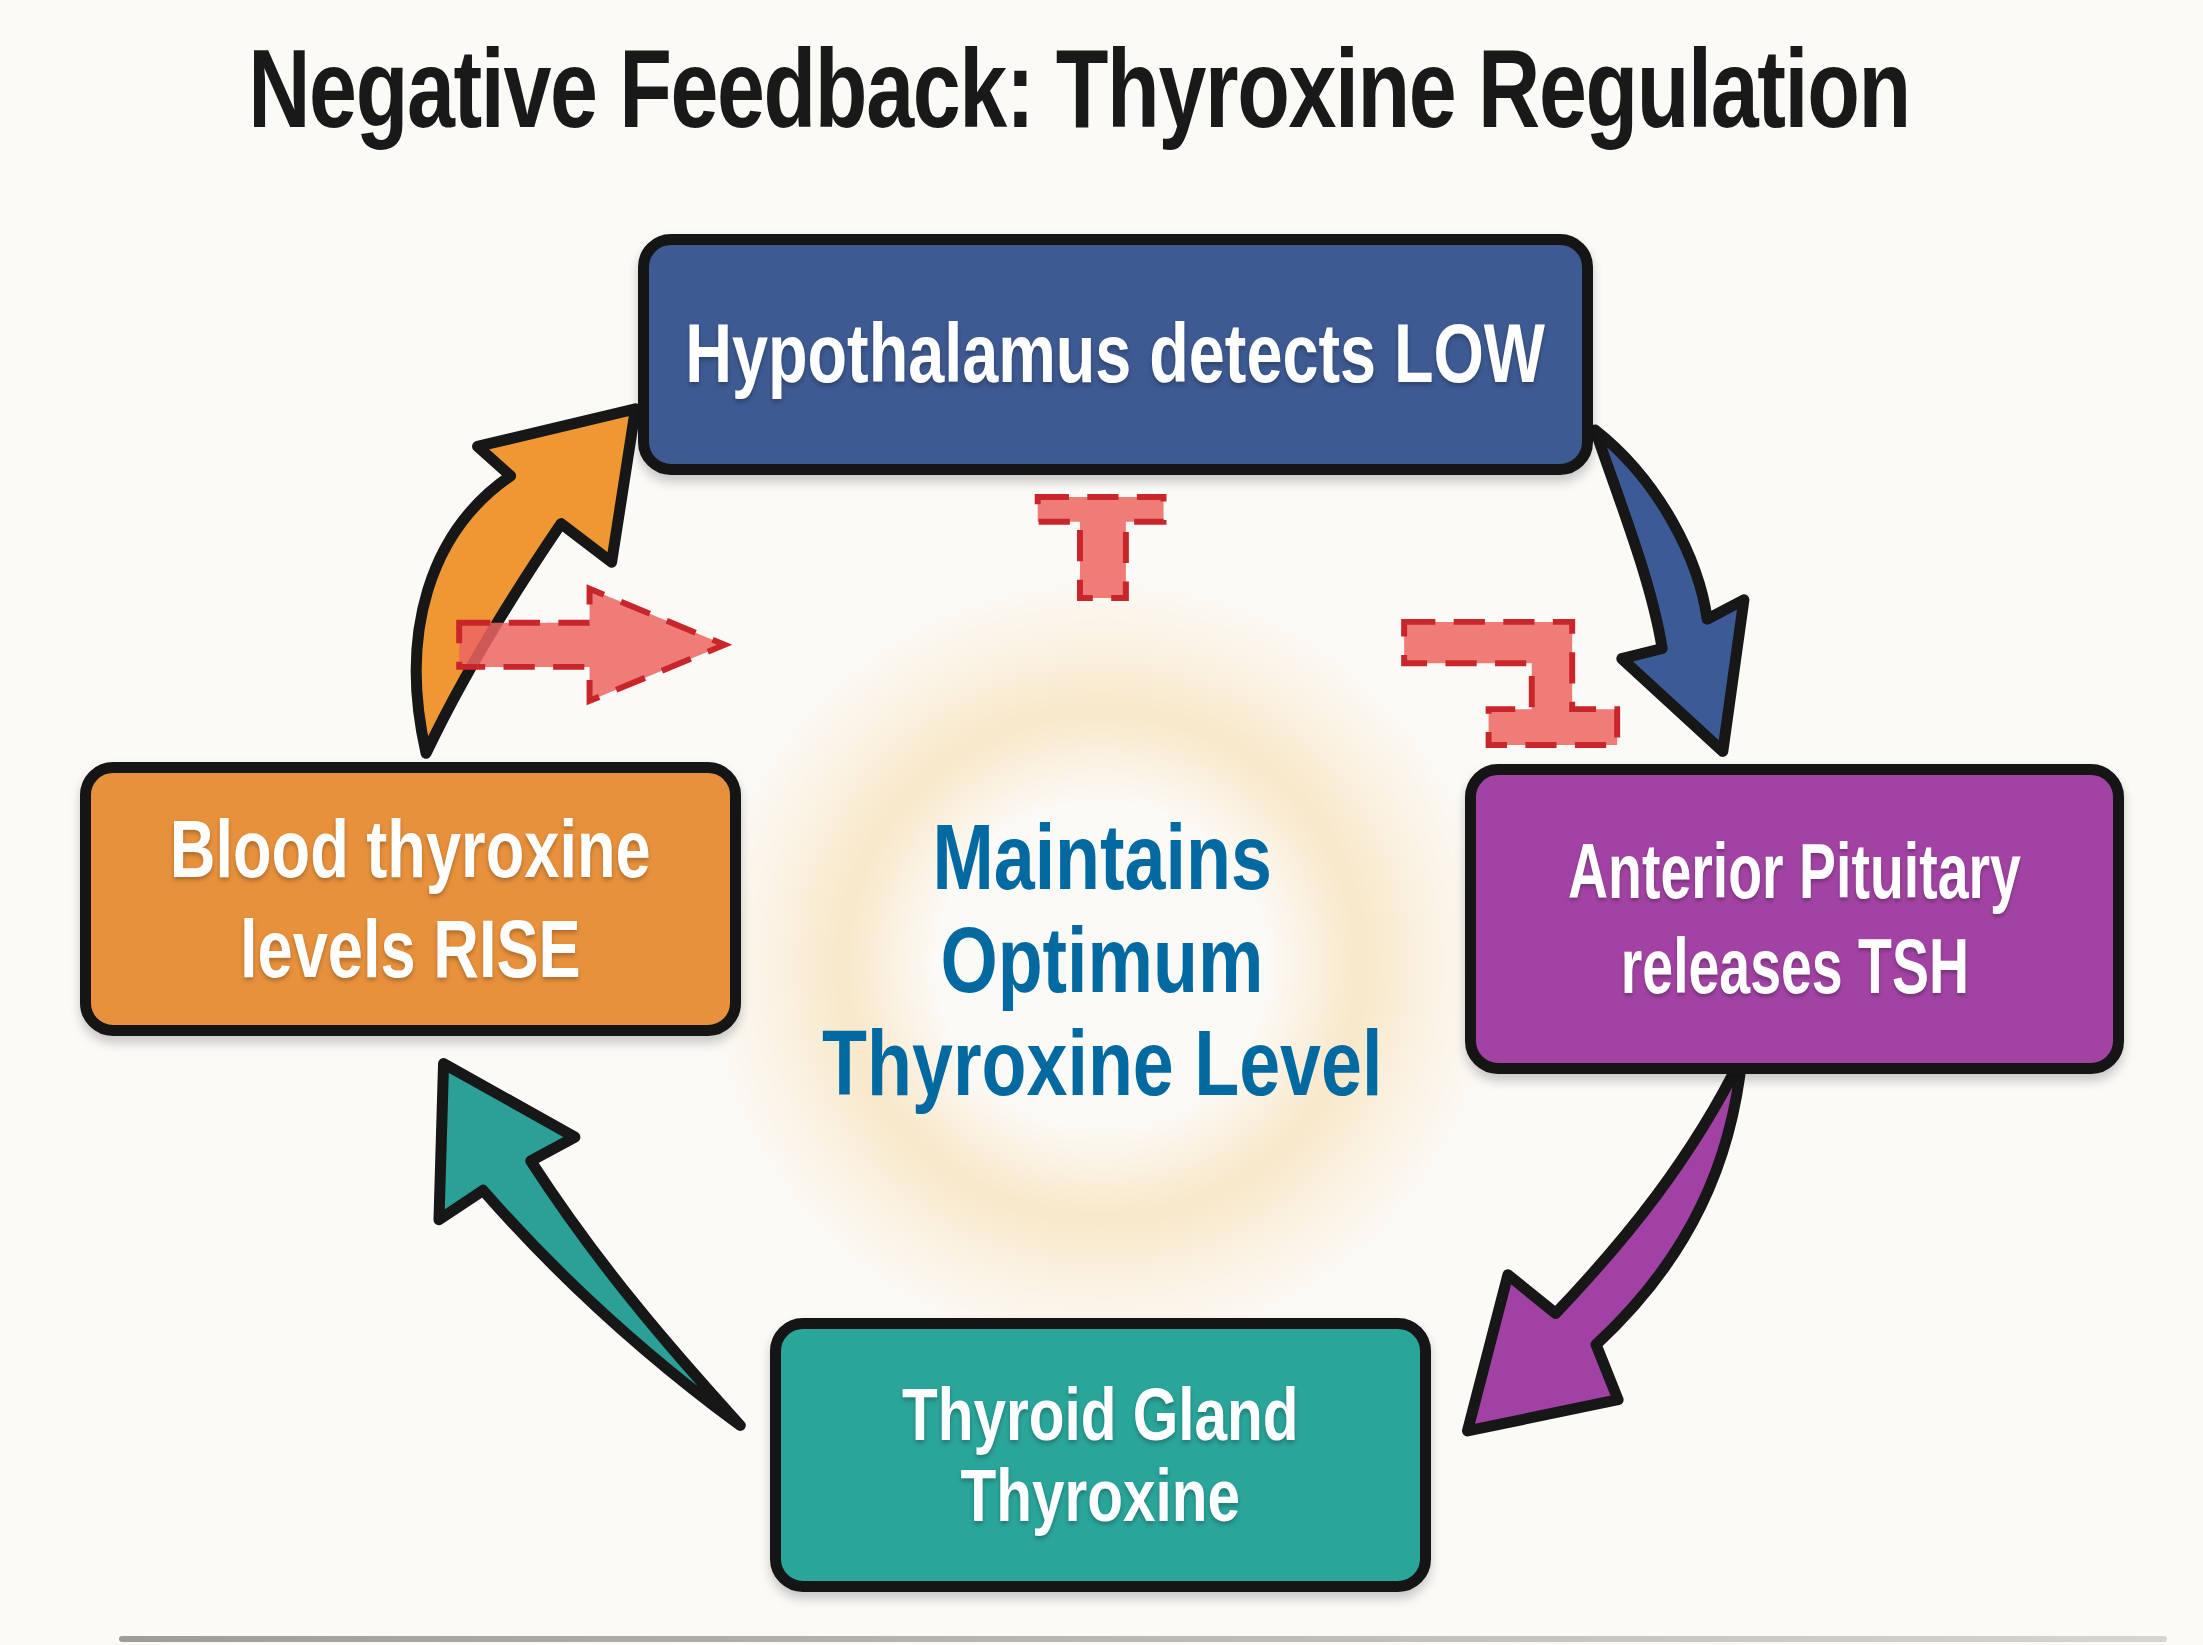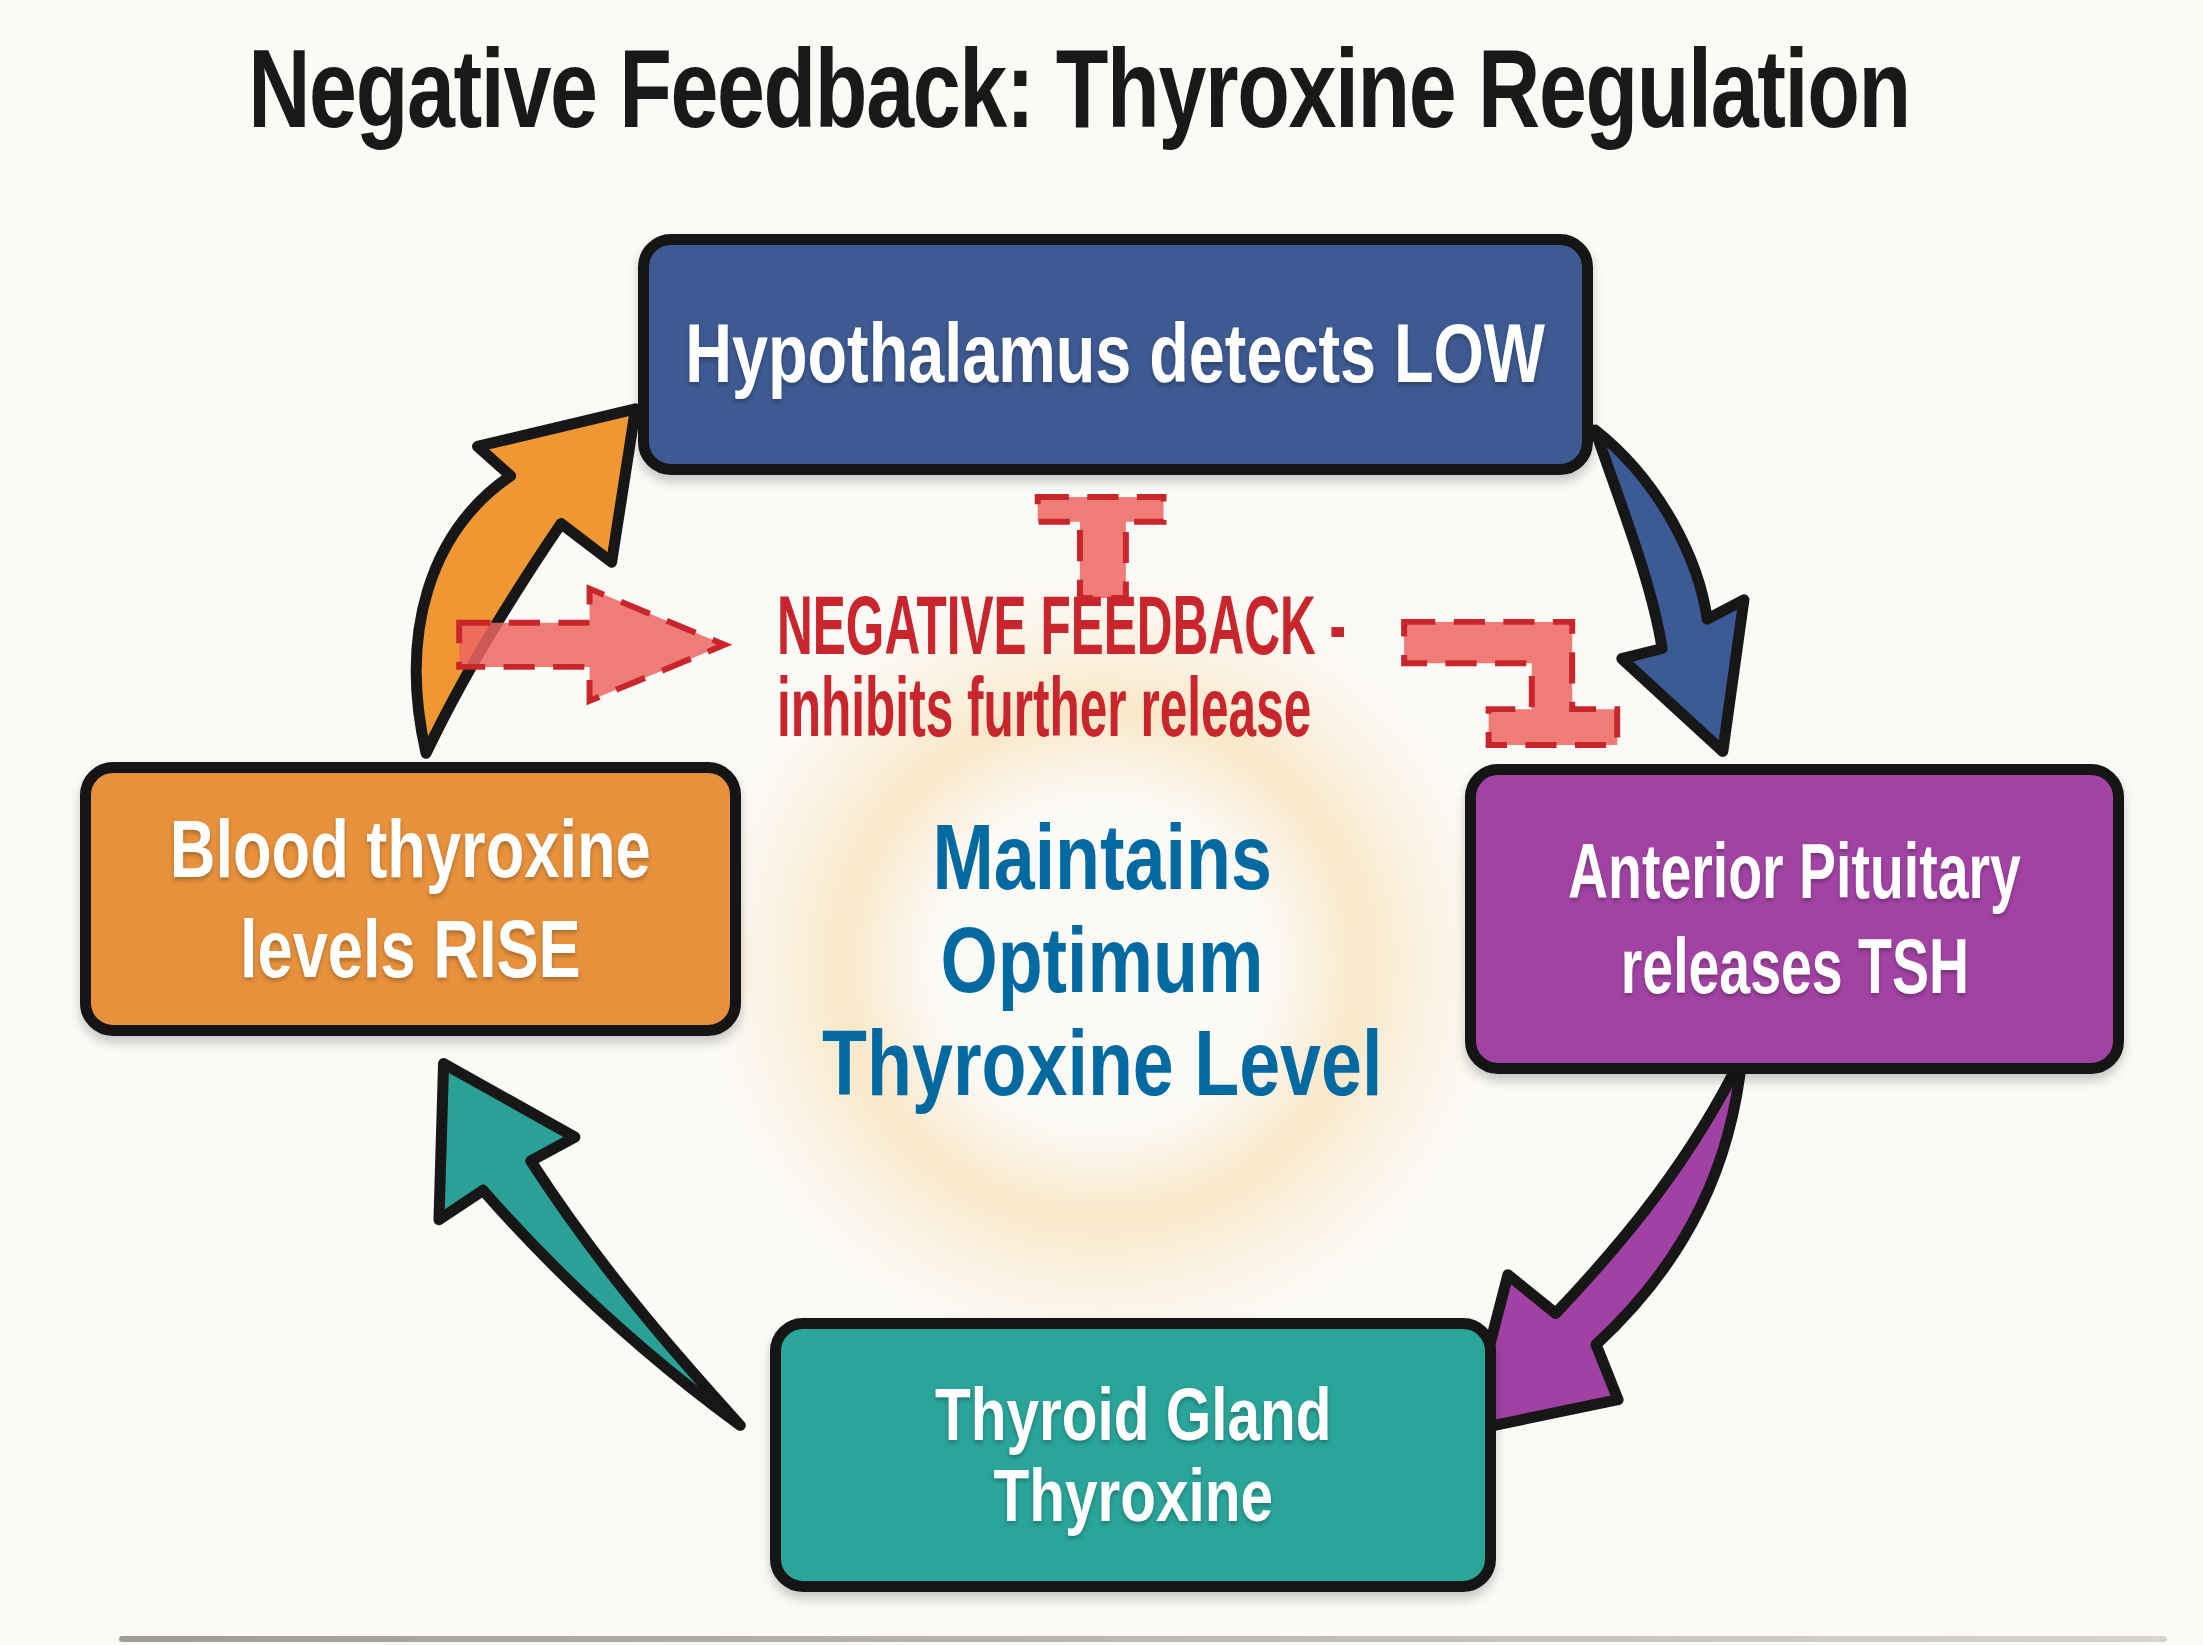--- a/index.html
+++ b/index.html
@@ -41,21 +41,21 @@
   .box .line { line-height:1.24;text-align:center; }
   .box .cond { transform:scaleX(0.78); }
 
   .box-hypothalamus { left:638px; top:234px; width:955px; height:241px;
     background:#3e5a92; font-size:83px; }
   .box-blood  { left:80px;  top:762px;  width:661px; height:274px;
     background:#e8913c; font-size:81px; }
   .box-pituitary { left:1465px; top:764px; width:659px; height:310px;
     background:#a243a4; font-size:77px; }
   .box-pituitary .cond { transform:scaleX(0.72); }
-  .box-thyroid { left:770px; top:1318px; width:726px; height:274px;
+  .box-thyroid { left:770px; top:1318px; width:661px; height:274px;
     background:#2aa59a; font-size:75px; }
   .box-thyroid .line { line-height:1.08; }
 
   .center-caption {
     position:absolute; left:643px; top:806px; width:918px; z-index:3;
     text-align:center; color:#0369a1; font-weight:bold; font-size:92px;text-decoration:underline;
   }
   .center-caption .line { line-height:1.12; }
   .center-caption .cond { transform:scaleX(0.80); }
 
@@ -141,25 +141,17 @@
       <span class="cond">Maintains</span>
     </div>
     <div class="line">
       <span class="cond">Optimum</span>
     </div>
     <div class="line">
       <span class="cond">Thyroxine Level</span>
     </div>
   </div>
 
-  <div class="feedback-label">
-    <div class="line">
-      <span class="cond">NEGATIVE FEEDBACK -</span>
-    </div>
-    <div class="line">
-      <span class="cond">inhibits further release</span>
-    </div>
-  </div>
 
   <div class="scan-edge"></div>
 
 </div>
 
 
 </body></html>

